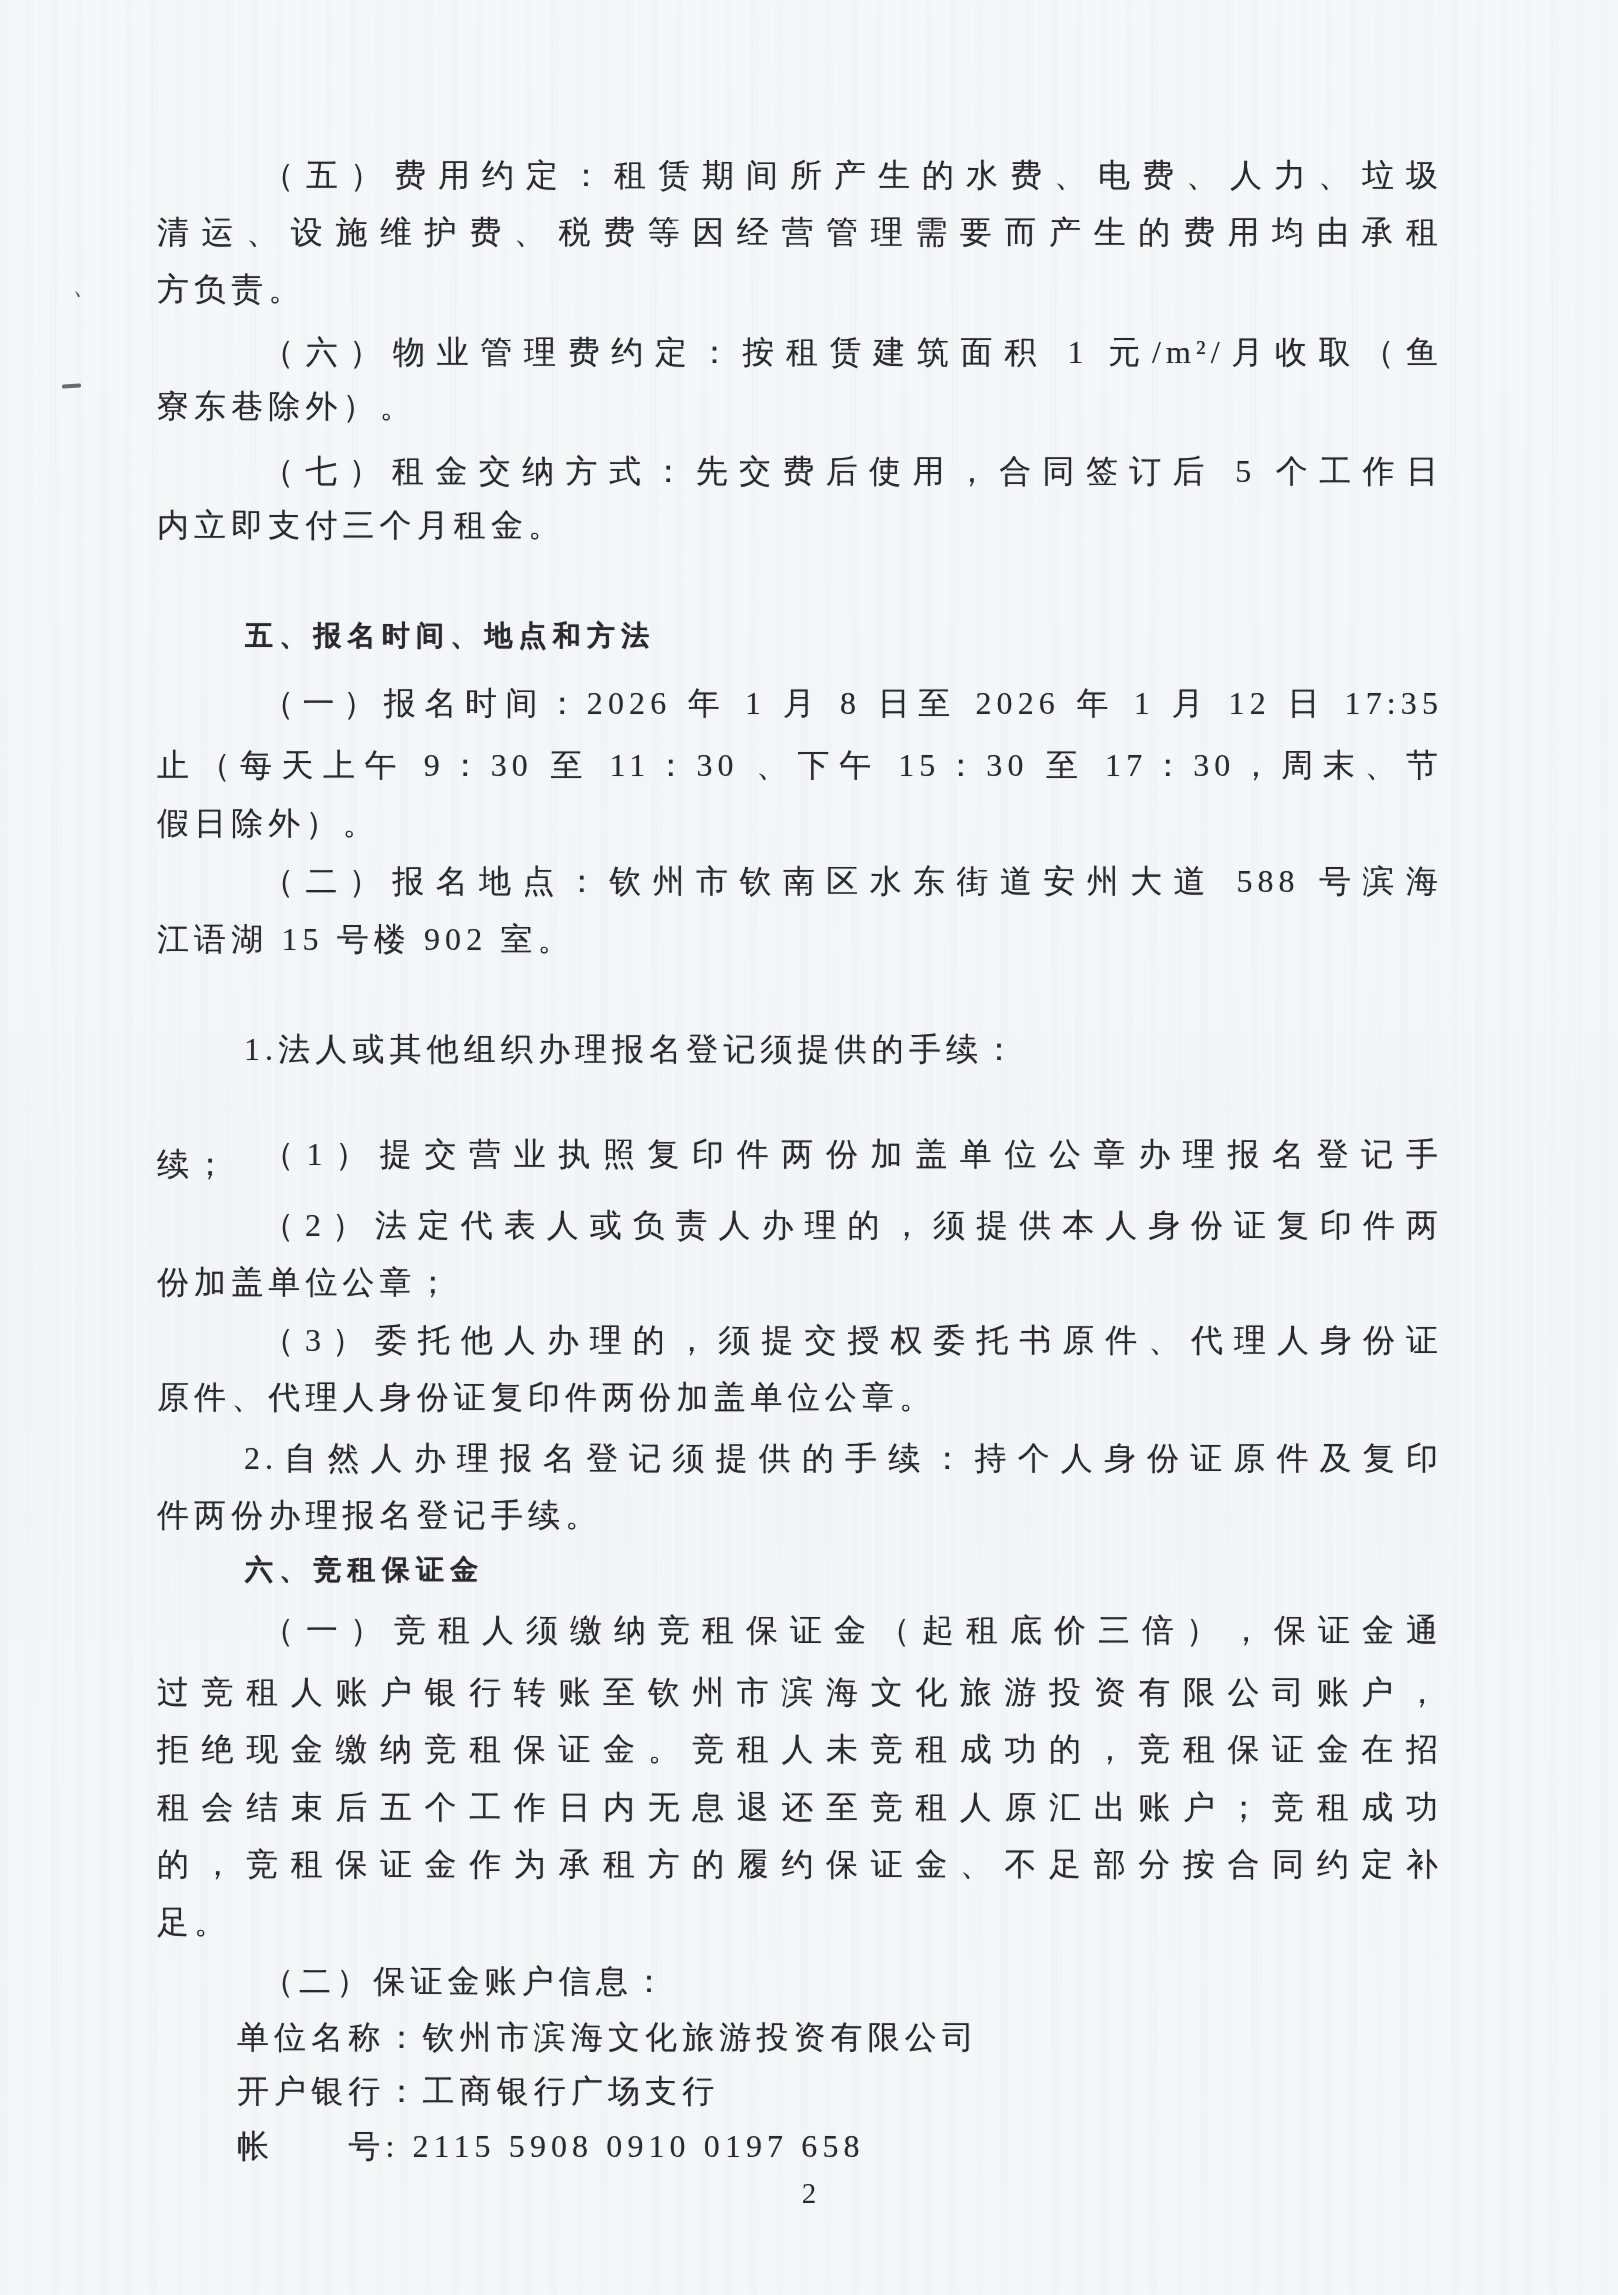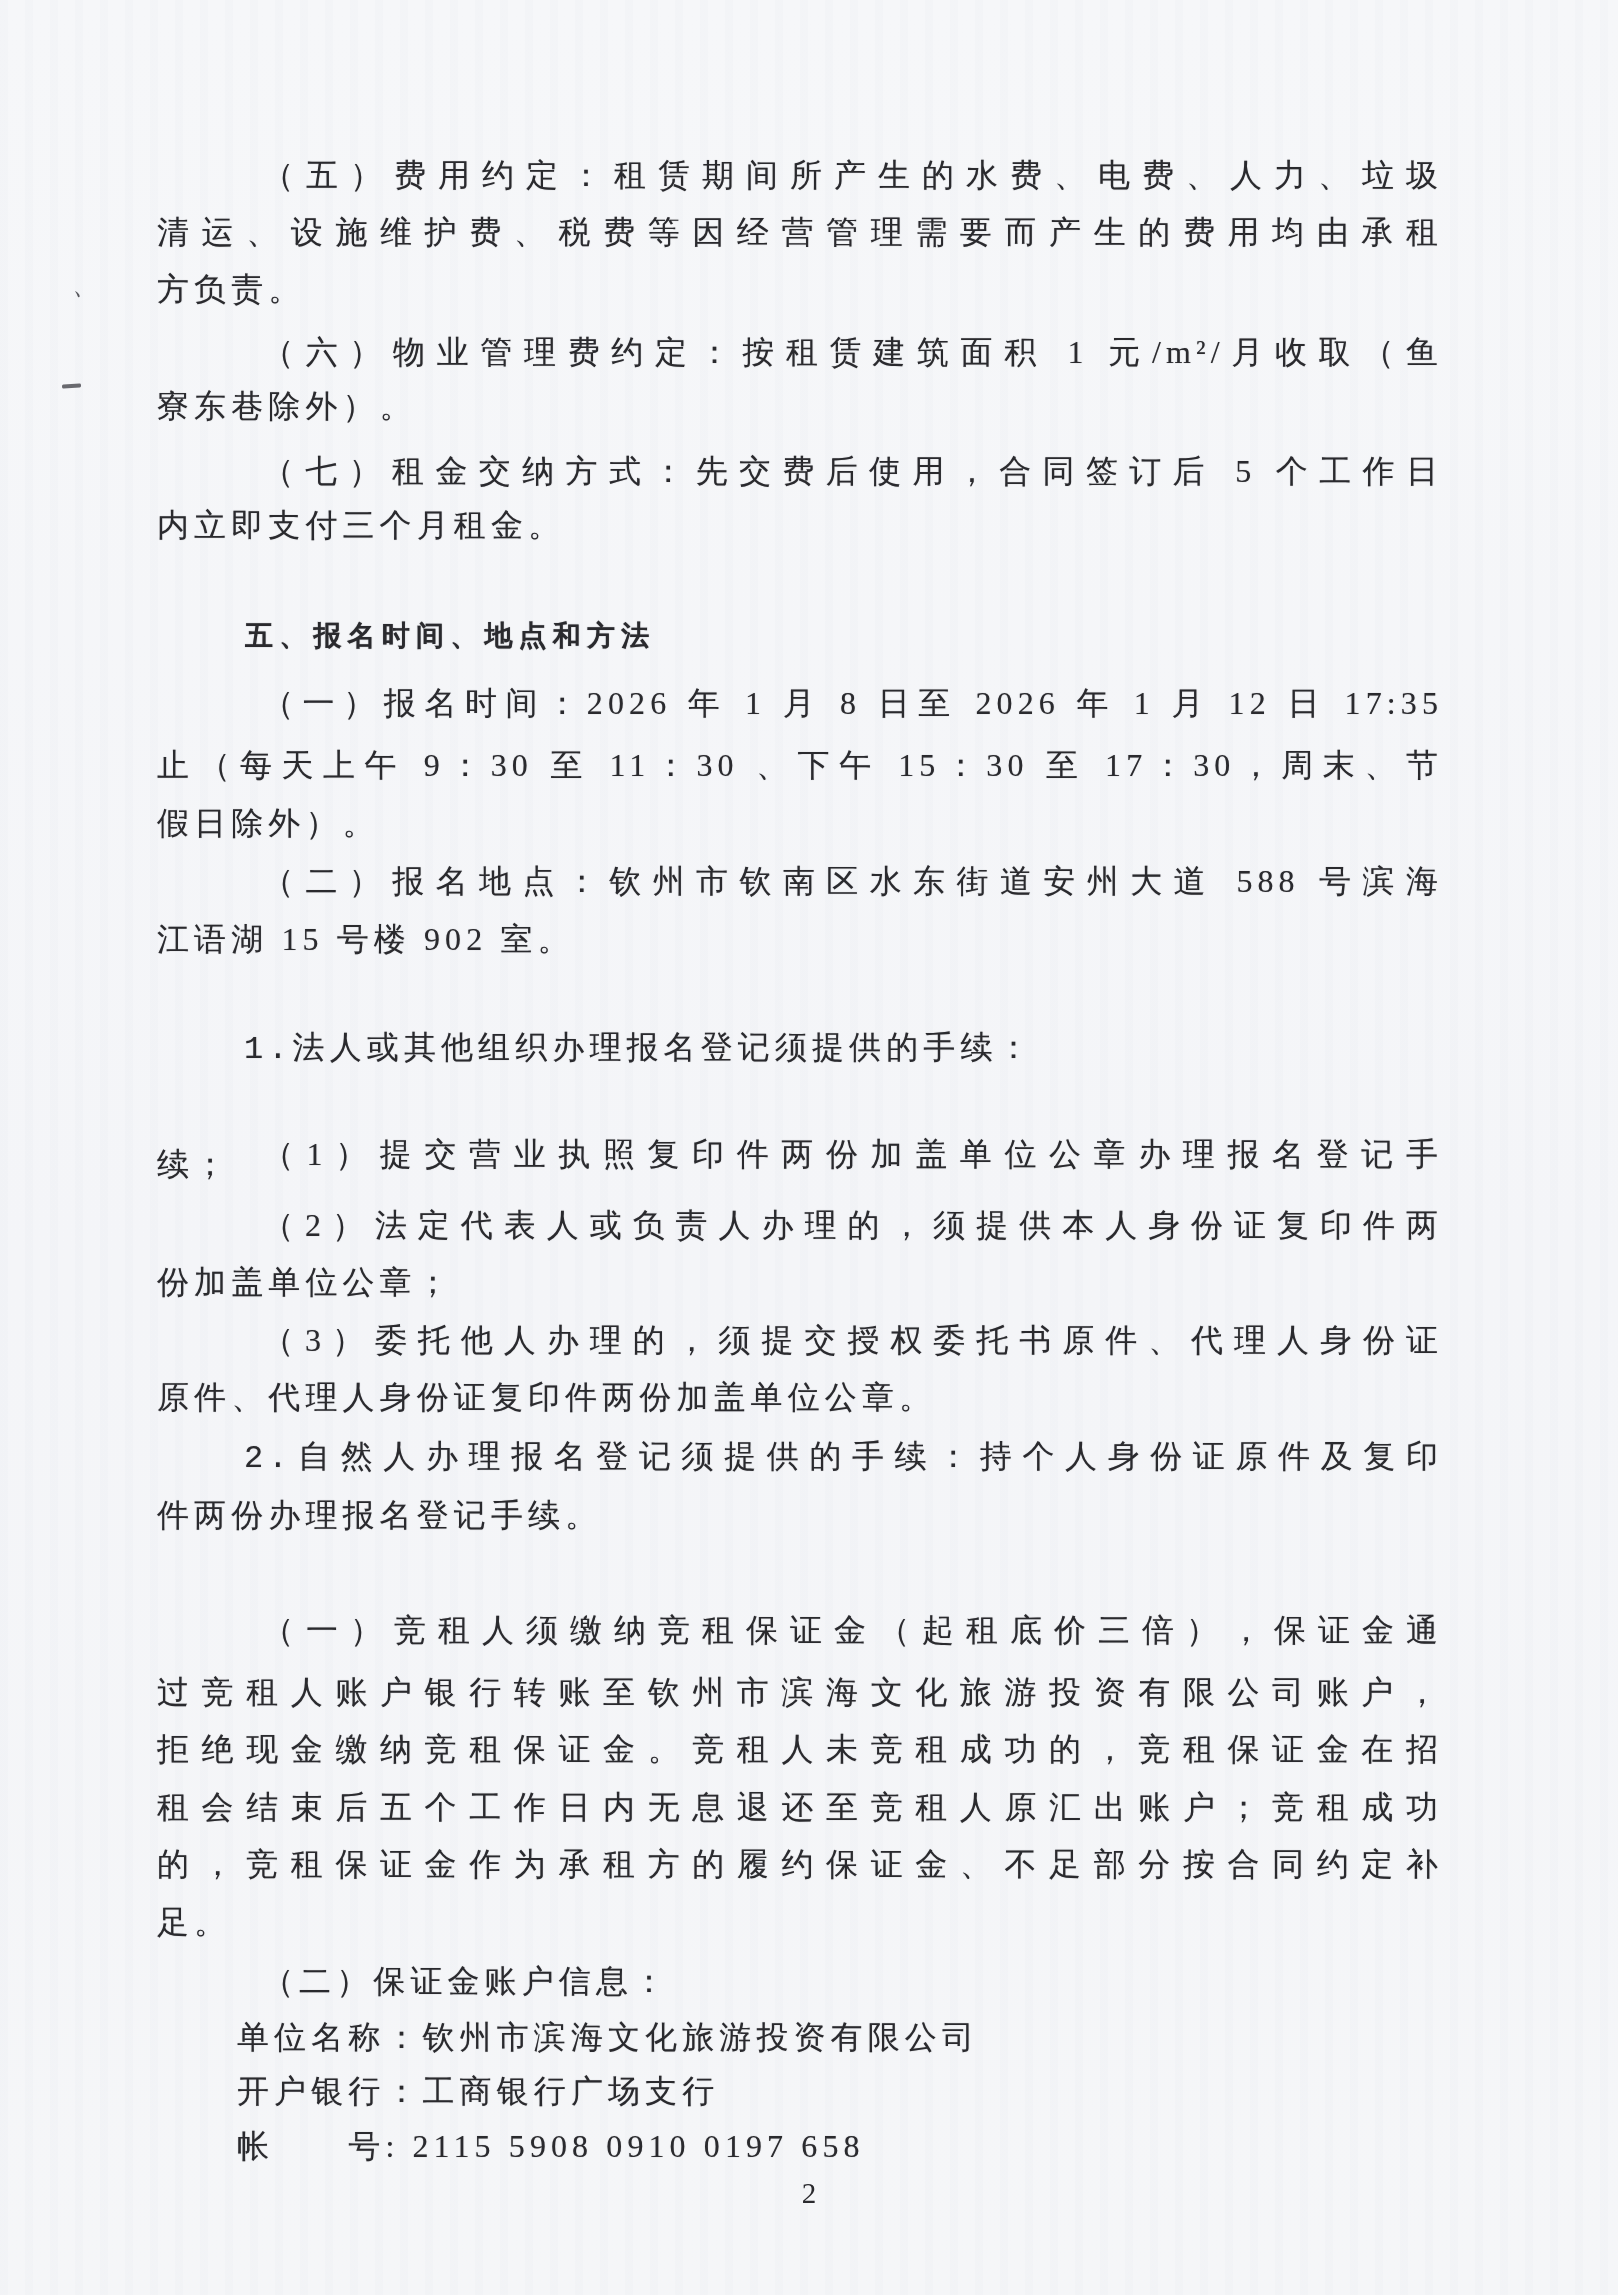--- a/index.html
+++ b/index.html
@@ -30,21 +30,21 @@
     line-height: 53px;
     letter-spacing: 5.1px;
     white-space: normal;
     text-shadow: 0 0 1px rgba(40, 40, 46, 0.38);
   }
   .just {
     text-align: justify;
     text-align-last: justify;
   }
   .first   { text-indent: 105px; }
-  .num     { text-indent: 87px; font-family: Liberation Mono, monospace; }
+  .num     { text-indent: 87px; }
   .info    { text-indent: 80px; }
   .heading {
     font-weight: bold;
     font-size: 28px;
     text-indent: 88px;
     letter-spacing: 6.2px;
     text-shadow: 0 0 1px rgba(30, 30, 36, 0.55);
   }
   .pageno {
     position: absolute;
@@ -102,20 +102,21 @@
   <div class="line num" style="top:1023px">1.法人或其他组织办理报名登记须提供的手续：</div>
   <div class="line first just" style="top:1128px">（1）提交营业执照复印件两份加盖单位公章办理报名登记手</div>
   <div class="line" style="top:1138px">续；</div>
   <div class="line first just" style="top:1199px">（2）法定代表人或负责人办理的，须提供本人身份证复印件两</div>
   <div class="line" style="top:1256px">份加盖单位公章；</div>
   <div class="line first just" style="top:1314px">（3）委托他人办理的，须提交授权委托书原件、代理人身份证</div>
   <div class="line" style="top:1371px">原件、代理人身份证复印件两份加盖单位公章。</div>
   <div class="line num just" style="top:1432px">2.自然人办理报名登记须提供的手续：持个人身份证原件及复印</div>
   <div class="line" style="top:1489px">件两份办理报名登记手续。</div>
 
+  <div class="line heading" style="top:1543px">六、竞租保证金</div>
 
   <div class="line first just" style="top:1604px">（一）竞租人须缴纳竞租保证金（起租底价三倍），保证金通</div>
   <div class="line just" style="top:1666px">过竞租人账户银行转账至钦州市滨海文化旅游投资有限公司账户，</div>
   <div class="line just" style="top:1723px">拒绝现金缴纳竞租保证金。竞租人未竞租成功的，竞租保证金在招</div>
   <div class="line just" style="top:1781px">租会结束后五个工作日内无息退还至竞租人原汇出账户；竞租成功</div>
   <div class="line just" style="top:1838px">的，竞租保证金作为承租方的履约保证金、不足部分按合同约定补</div>
   <div class="line" style="top:1896px">足。</div>
   <div class="line first" style="top:1955px">（二）保证金账户信息：</div>
   <div class="line info" style="top:2011px">单位名称：钦州市滨海文化旅游投资有限公司</div>
   <div class="line info" style="top:2065px">开户银行：工商银行广场支行</div>

